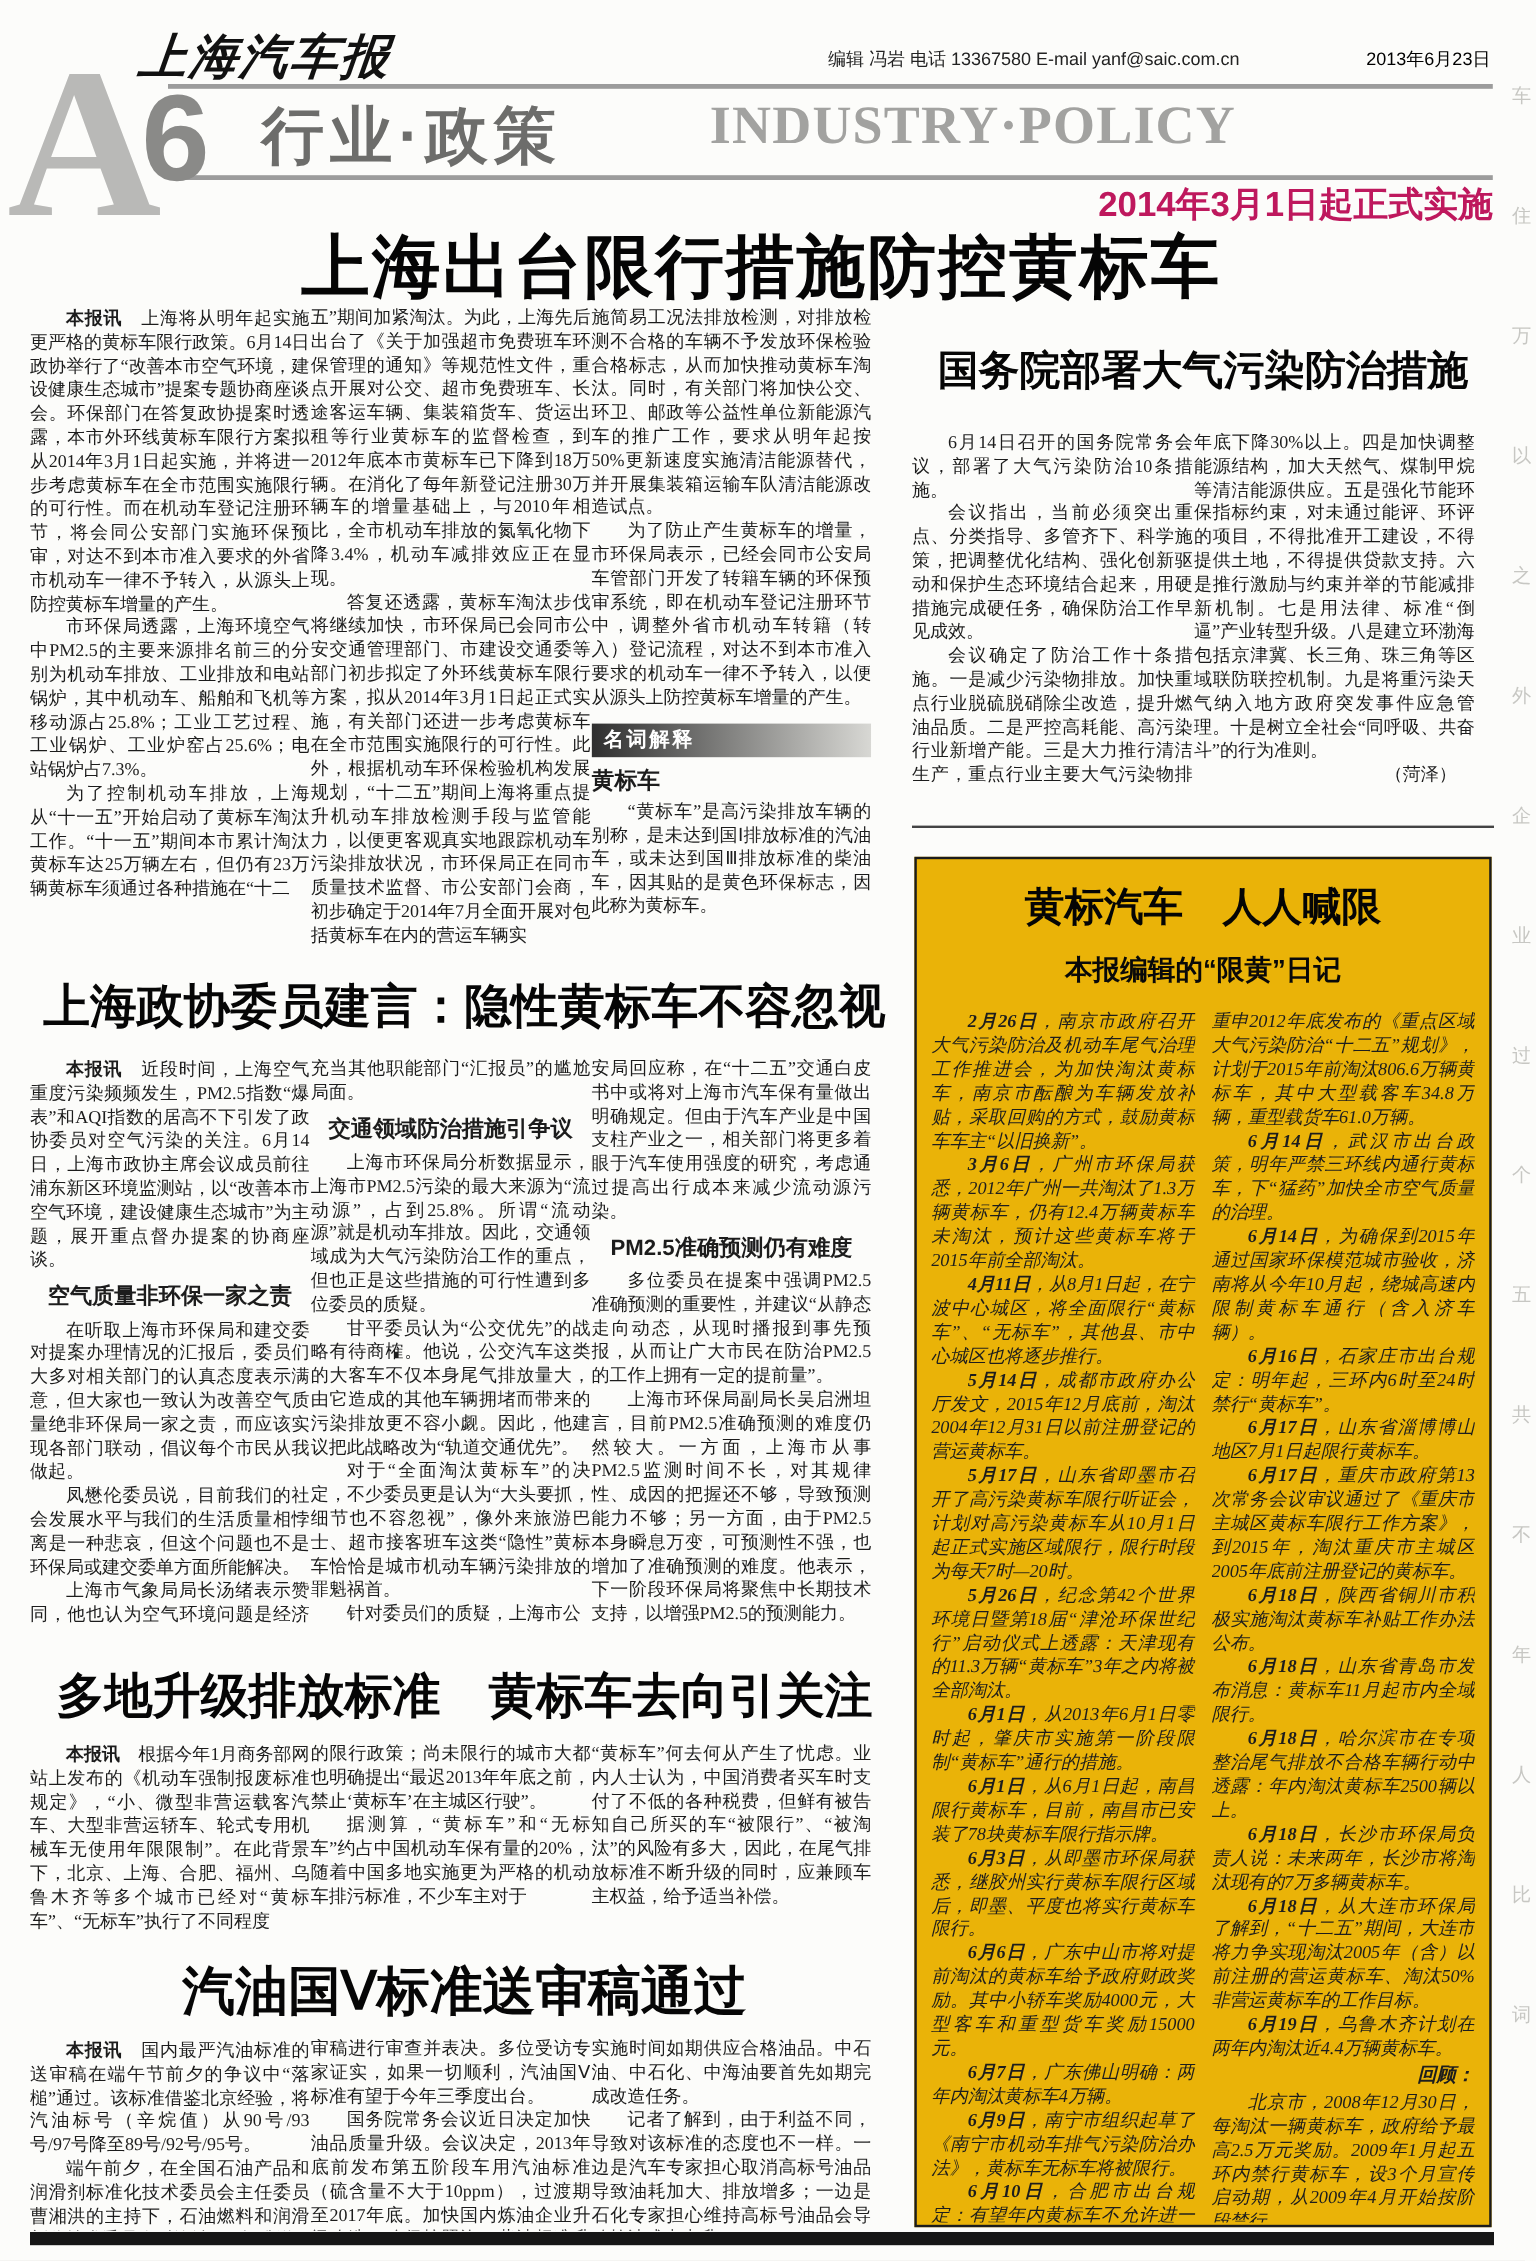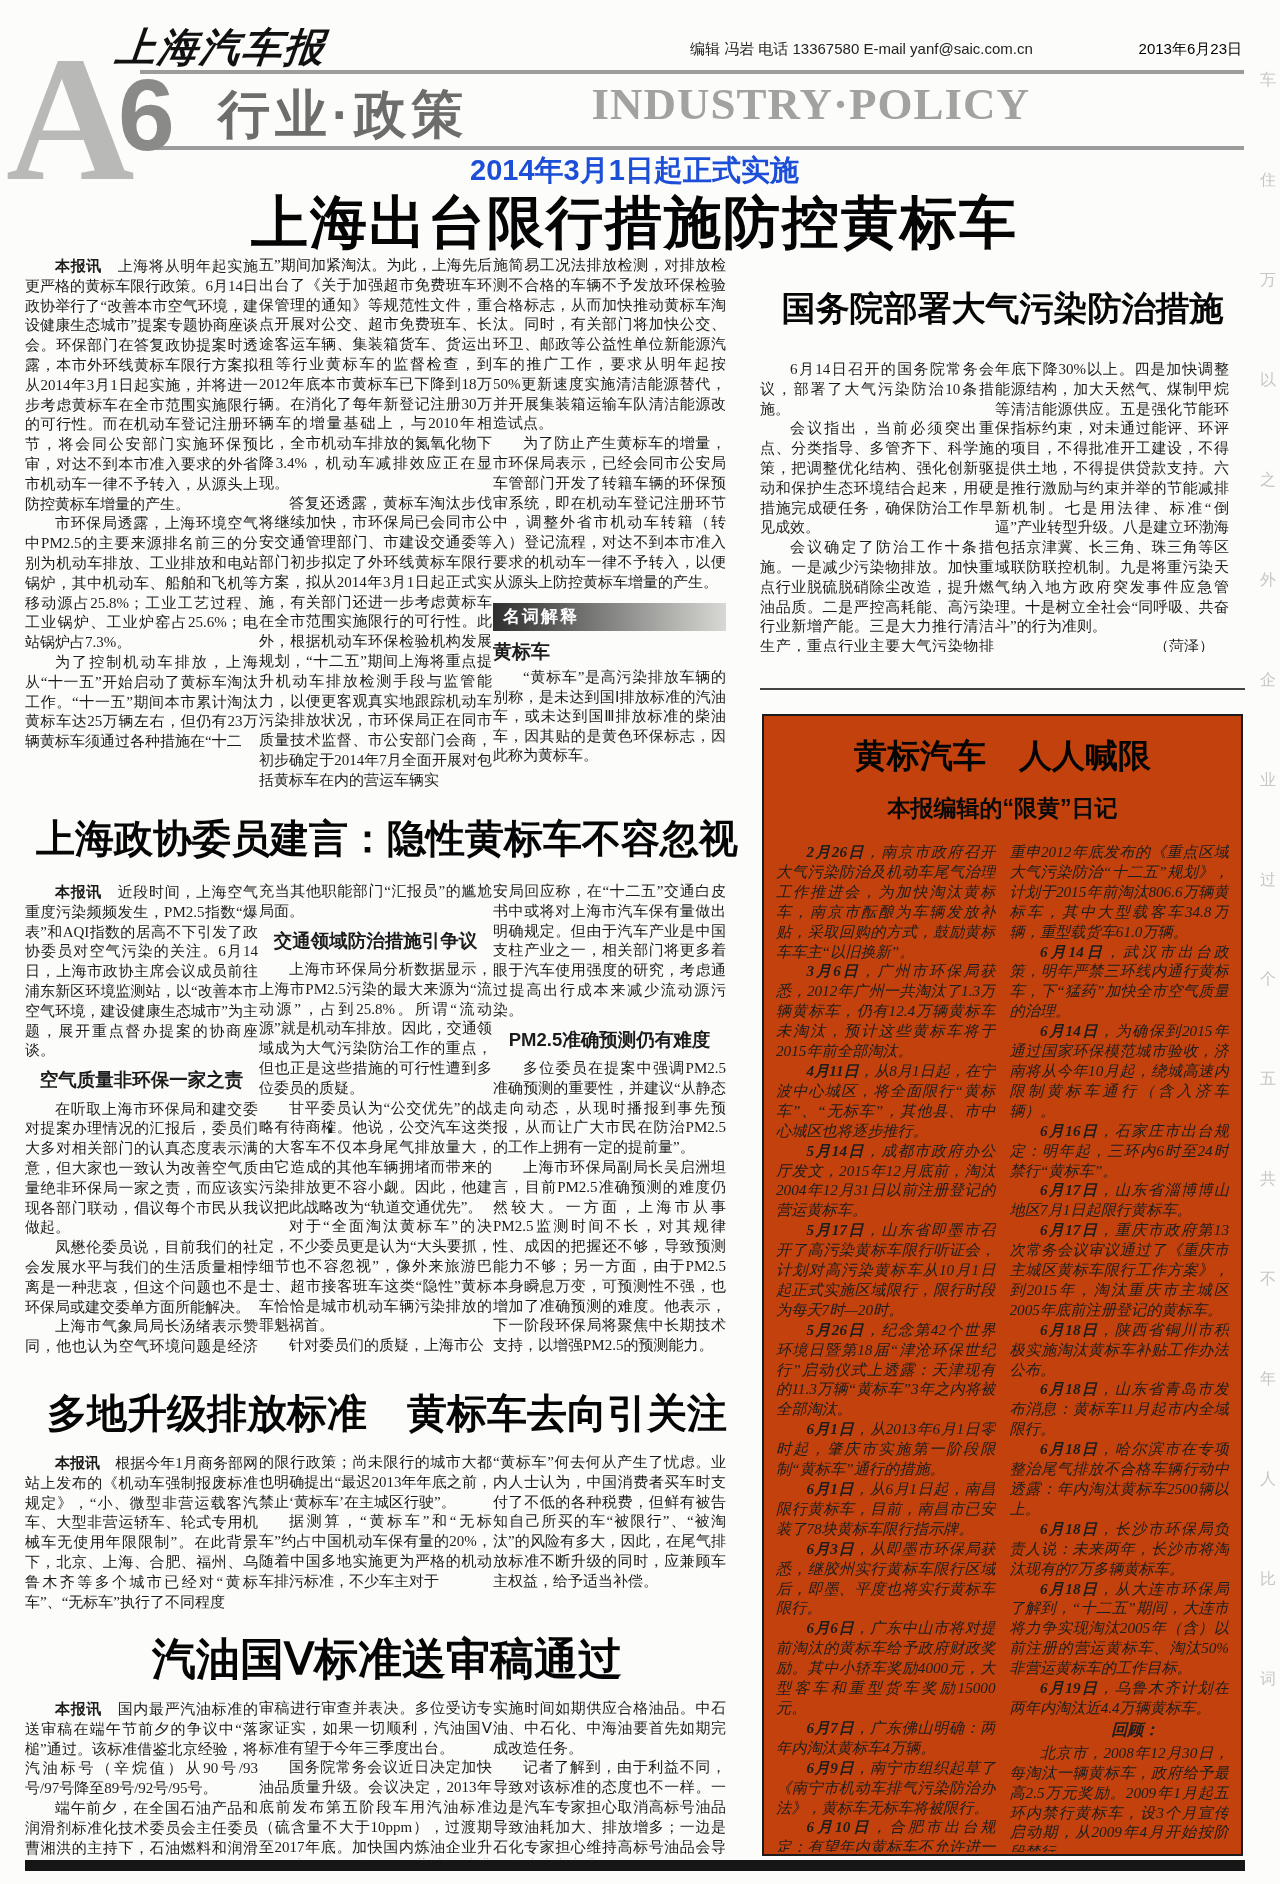--- a/index.html
+++ b/index.html
@@ -14,22 +14,22 @@
   .rule1{top:70px;} .rule2{top:146px;}
   .letter-a{position:absolute;left:6px;top:30px;font-size:178px;line-height:1;font-weight:bold;
         font-family:"Liberation Serif", serif;color:#b9b9b7;z-index:2;}
   .digit-6{position:absolute;left:118px;top:64px;font-size:102px;line-height:1;font-weight:bold;
         font-family:"Liberation Sans", sans-serif;color:#8a8a88;z-index:2;}
   .section-cn{position:absolute;left:218px;top:88px;font-size:52px;line-height:1;font-weight:800;
         font-family:"Liberation Sans", sans-serif;color:#6d6d6b;letter-spacing:5px;}
   .section-en{position:absolute;right:250px;top:82px;font-size:45px;line-height:1;font-weight:bold;
         font-family:"Liberation Serif", serif;color:#a2a2a0;letter-spacing:1px;}
   
-  .kicker{position:absolute;left:25px;right:36px;top:151px;text-align:center;font-size:29px;font-weight:900;
-        font-family:"Liberation Sans", sans-serif;color:#1d4ed8;z-index:3;}
+  .kicker{position:absolute;left:25px;right:36px;top:151px;text-align:right;font-size:29px;font-weight:900;
+        font-family:"Liberation Sans", sans-serif;color:#be185d;z-index:3;}
   .main-headline{position:absolute;left:25px;right:36px;top:185px;text-align:center;font-size:57px;font-weight:900;
         font-family:"Liberation Sans", sans-serif;color:#050505;letter-spacing:2px;z-index:3;}
   
   .art{position:absolute;left:25px;width:724px;}
   .cols{display:flex;gap:1px;}
   .art-col{width:233px;overflow:hidden;text-align:justify;font-size:15px;line-height:1.32;color:#1c1c1c;}
   .art-col p{margin:0;text-indent:2em;}
   .art-col p.pc{text-indent:0;}
   .lead-label{font-family:"Liberation Sans", sans-serif;font-weight:bold;}
   .sub{margin:7px 0;text-align:center;font-size:18.5px;font-weight:bold;
@@ -52,30 +52,30 @@
   .glossary-def{font-size:15px;line-height:1.3;text-align:justify;text-indent:2em;margin:0;}
   
   #related{position:absolute;left:760px;top:256px;width:485px;height:432px;border-bottom:2px solid #444;}
   .related-label{font-family:"Liberation Sans", sans-serif;font-weight:bold;font-size:20px;letter-spacing:2px;}
   .related-headline{margin-top:30px;text-align:center;font-family:"Liberation Sans", sans-serif;
         font-weight:900;font-size:34px;color:#060606;}
   #related .cols{margin-top:28px;}
   #related .art-col{width:234px;height:292px;}
   
   #diary{position:absolute;left:762px;top:714px;width:481px;height:1142px;border:2px solid #1c1c1c;
-        box-sizing:border-box;padding:18px 12px 26px 12px;background:#c2410c;}
+        box-sizing:border-box;padding:18px 12px 26px 12px;background:#eab308;}
   .diary-title{text-align:center;font-family:"Liberation Sans", sans-serif;font-weight:900;font-size:33px;color:#050505;margin:0;}
   .diary-sub{text-align:center;font-family:"Liberation Sans", sans-serif;font-weight:bold;font-size:23px;color:#090909;margin:14px 0 0 0;}
   .diary-cols{display:flex;gap:14px;margin-top:18px;}
   .diary-col{width:220px;height:1010px;overflow:hidden;text-align:justify;
         font-size:15.2px;line-height:1.31;font-style:italic;color:#1d1d1d;}
   .diary-col p{margin:0;text-indent:2em;}
   .diary-col p.pc{text-indent:0;}
   .diary-col b{font-style:italic;}
-  .diary-col .sub{font-size:16px;text-align:center;text-indent:2em;margin:2px 0;font-style:italic;}
+  .diary-col .sub{font-size:16px;text-align:right;text-indent:2em;margin:2px 0;font-style:italic;}
   
   .bottom-bar{position:absolute;left:25px;top:1860px;width:1220px;height:11px;background:#161616;}
   .edge-strip{position:absolute;right:2px;top:70px;height:1620px;width:20px;display:flex;
         flex-direction:column;justify-content:space-between;align-items:center;
         color:#c7c7c3;font-size:16px;font-family:"Liberation Serif", serif;}
 </style>
 </head>
 <body>
 
 <div class="page">

